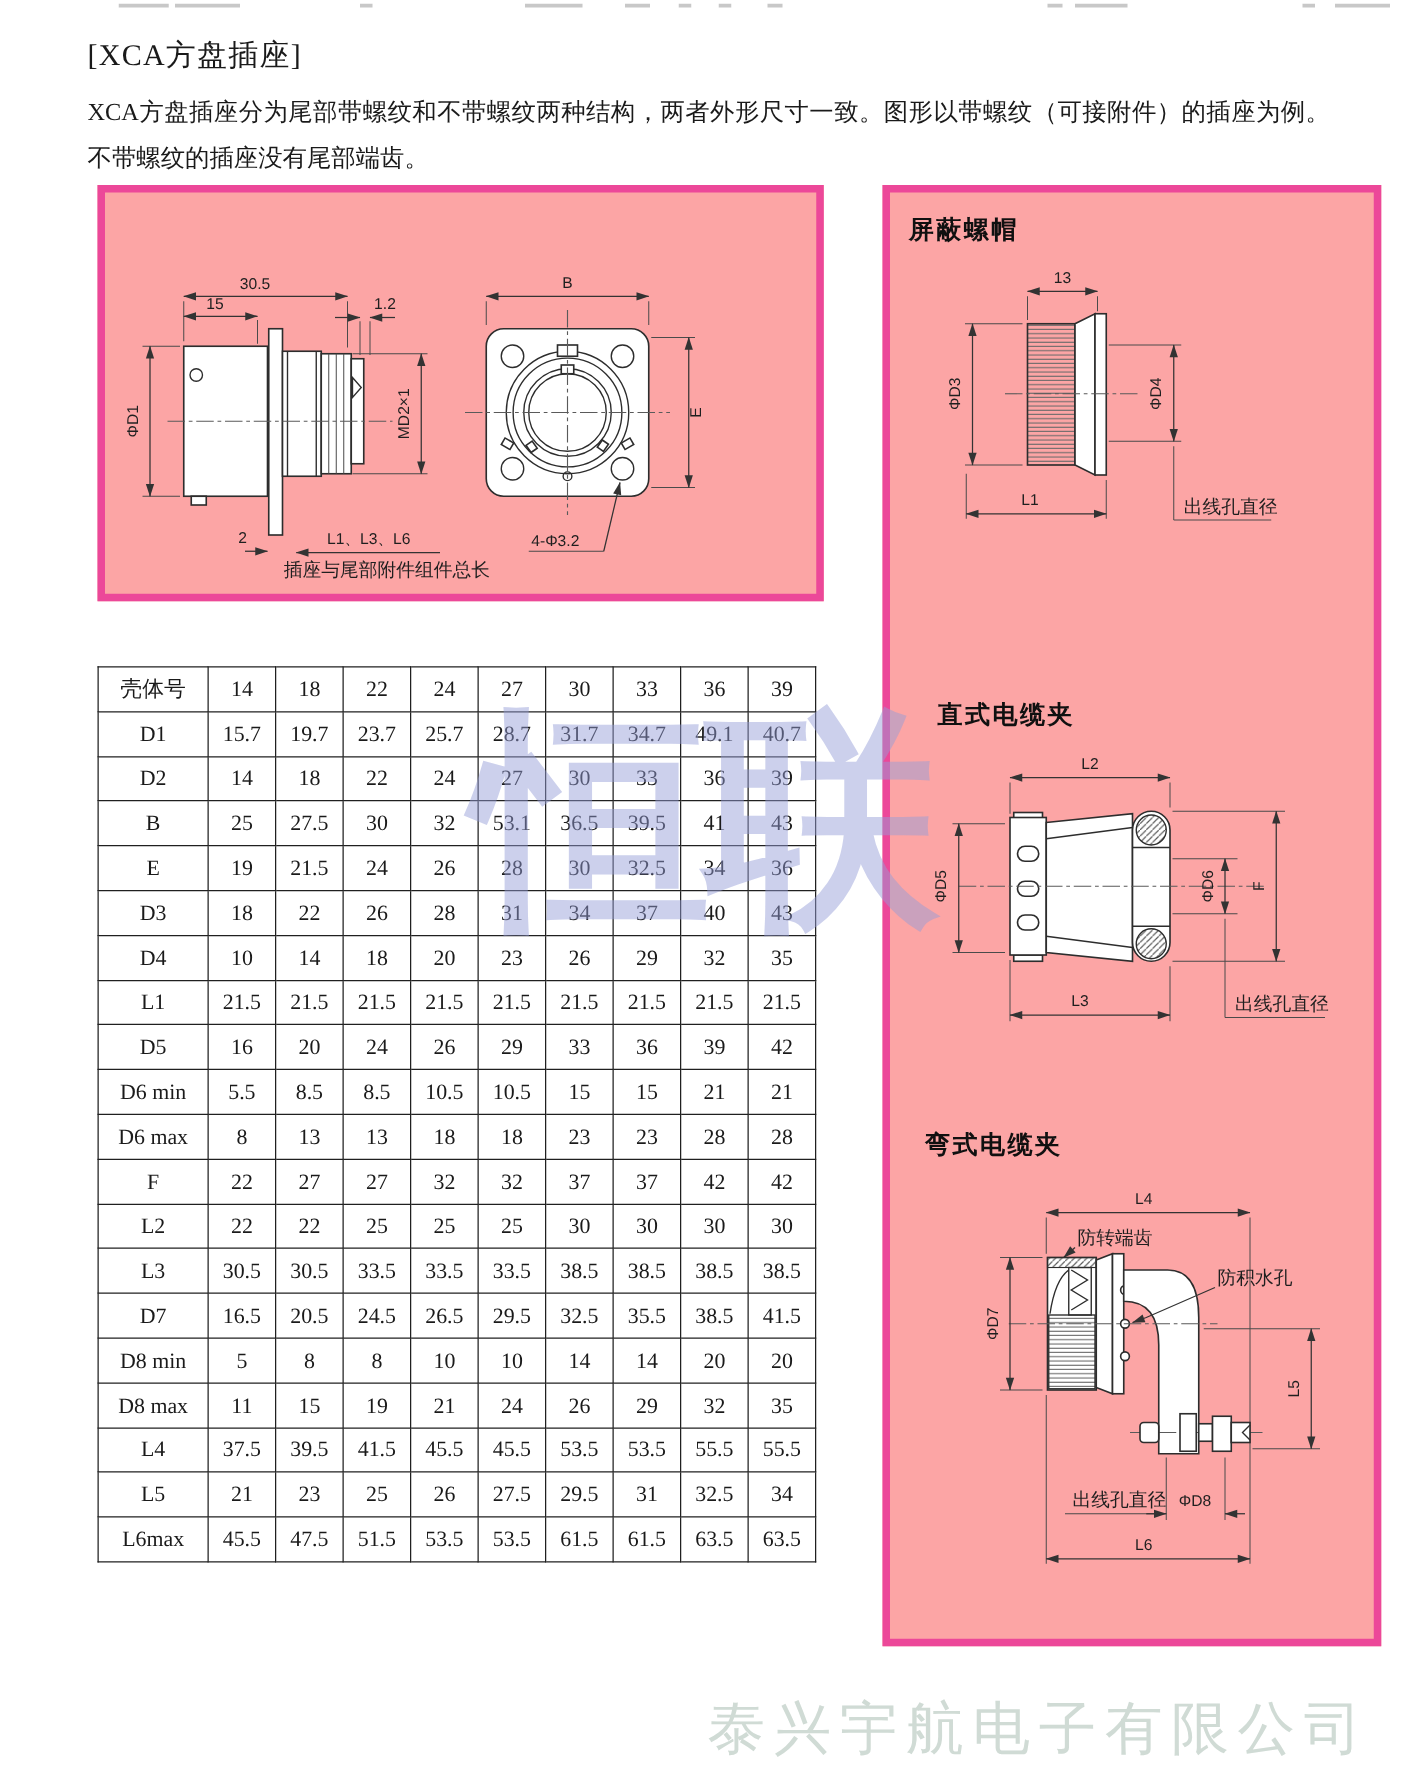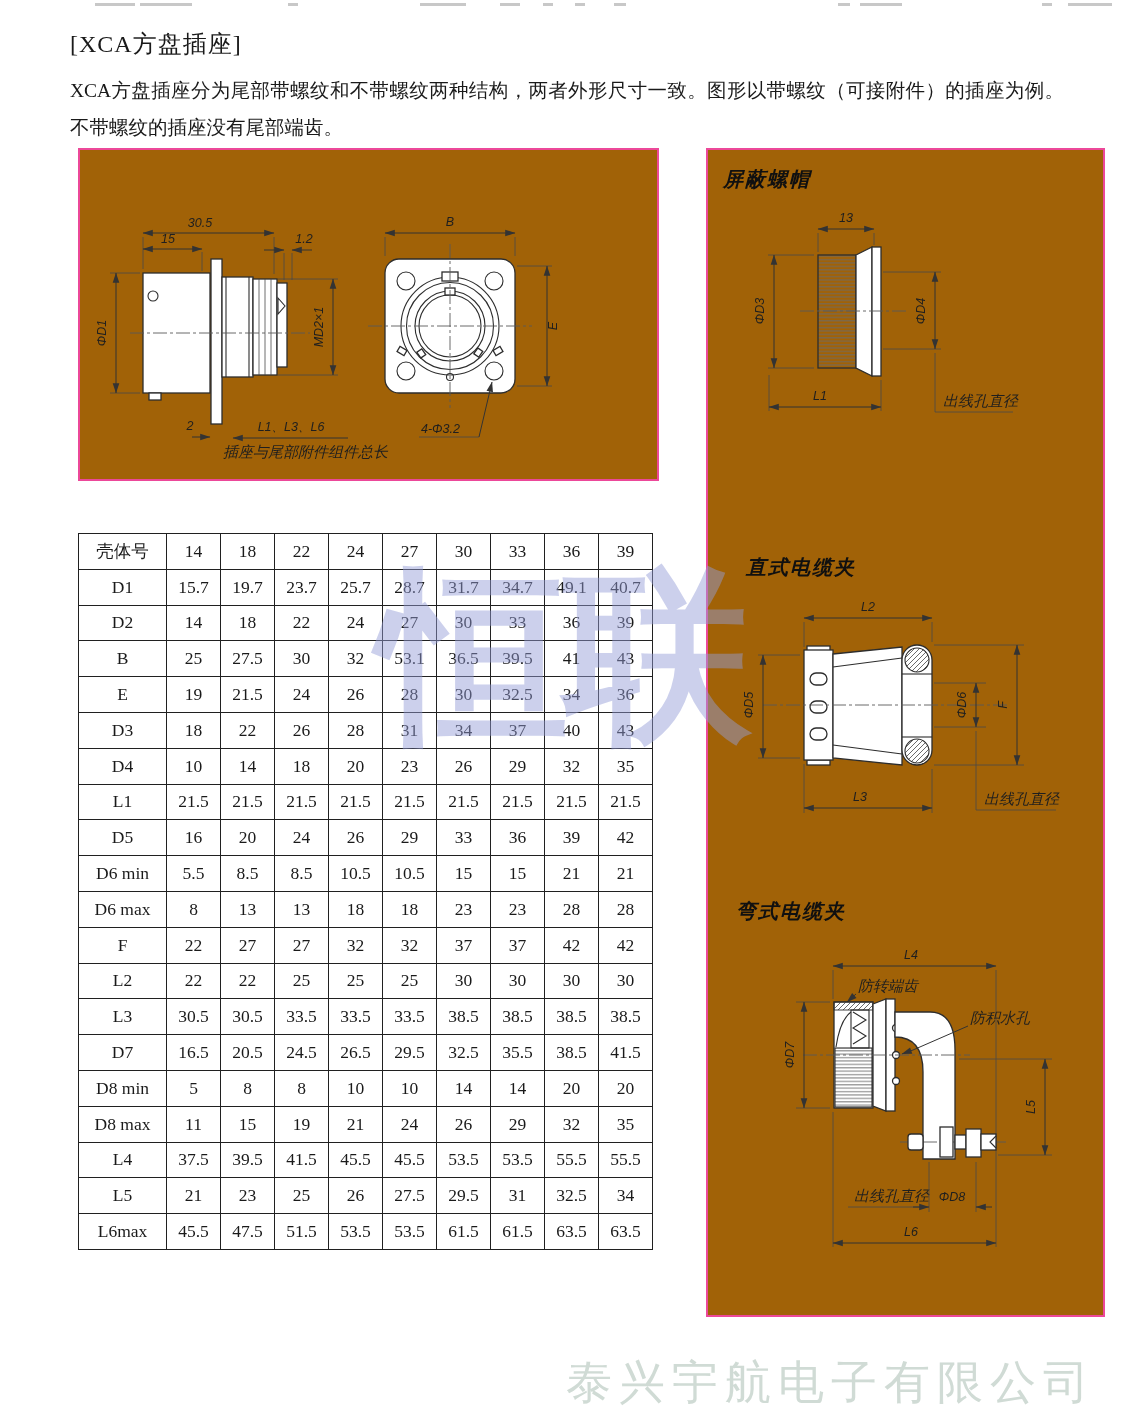--- a/index.html
+++ b/index.html
@@ -3,21 +3,21 @@
 <meta charset="utf-8">
 <style>
   html,body{margin:0;padding:0;}
   body{
     width:1121px;height:1424px;position:relative;background:#ffffff;
     font-family:"Liberation Serif","DejaVu Serif",serif;color:#1a1a1a;overflow:hidden;
   }
   .frag{position:absolute;top:3px;height:3px;background:#9a9a9a;opacity:.55;}
   #doc-title{position:absolute;left:70px;top:28px;font-size:24px;letter-spacing:1px;}
   #doc-desc{position:absolute;left:70px;top:72px;width:994px;font-size:19.5px;line-height:37px;text-align:justify;}
-  .figbox{position:absolute;border:2px solid #ec4899;background:#a16207;box-sizing:border-box;font-style:italic;}
+  .figbox{position:absolute;border:6px solid #ec4899;background:#fca5a5;box-sizing:border-box;}
   #fig-main{left:78px;top:148px;width:581px;height:333px;}
   #panel{left:706px;top:148px;width:399px;height:1169px;}
   .sec-title{position:absolute;font-family:"Liberation Sans","DejaVu Sans",sans-serif;font-weight:bold;font-size:20px;color:#101010;letter-spacing:2px;}
   svg{position:absolute;overflow:visible;}
   svg text{font-family:"Liberation Sans","DejaVu Sans",sans-serif;fill:#1f1f1f;font-size:12.5px;}
   svg text.cjk{font-size:15px;}
   .dim{stroke:#333;stroke-width:1;fill:none;}
   .thin{stroke:#4a4a4a;stroke-width:0.8;fill:none;}
   .part{stroke:#2d2d2d;stroke-width:1.3;fill:#ffffff;}
   .part2{stroke:#2d2d2d;stroke-width:1.1;fill:none;}

